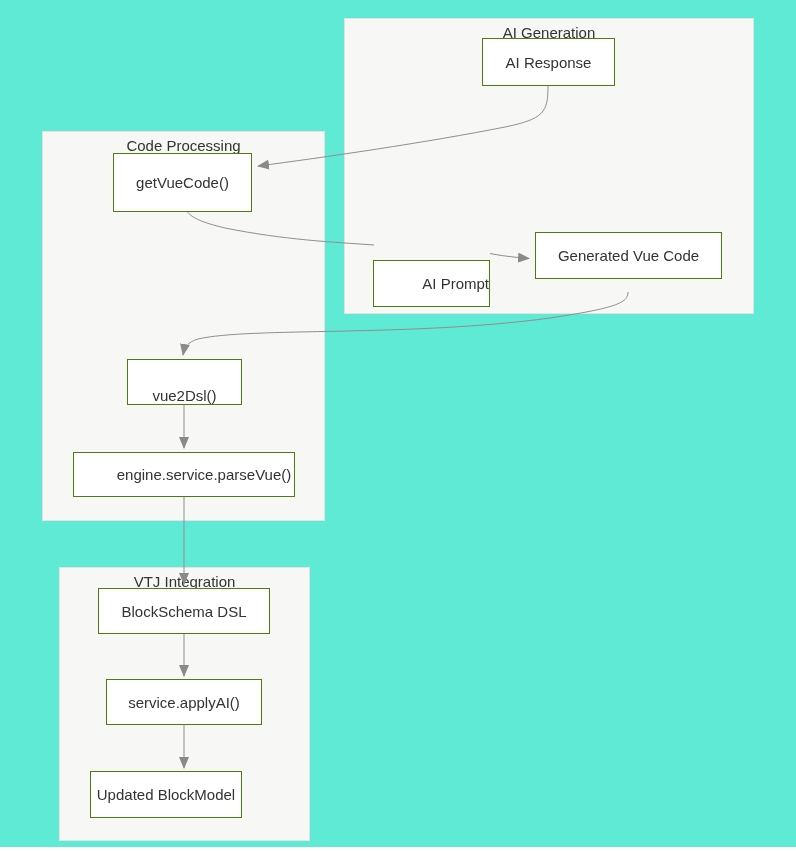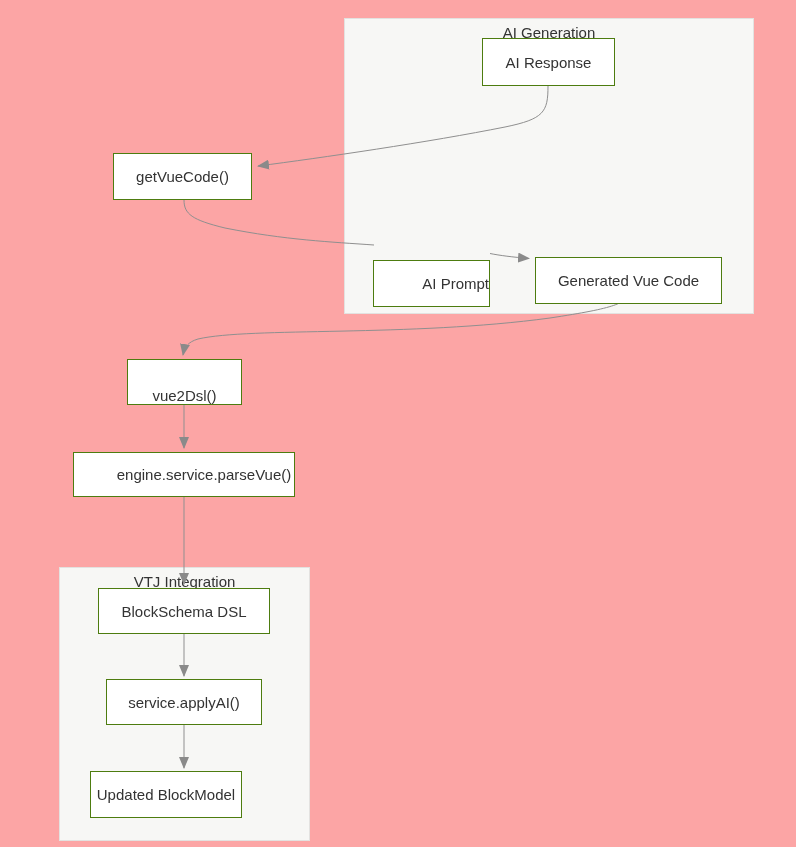--- a/index.html
+++ b/index.html
@@ -5,21 +5,21 @@
   html, body {
     margin: 0;
     padding: 0;
     background: #f0efec;
     font-family: "Liberation Sans", "DejaVu Sans", sans-serif;
   }
   .stage {
     position: relative;
     width: 796px;
     height: 853px;
-    background: #fca5a5;
+    background: #5eead4;
     overflow: hidden;
   }
   .subgraph {
     position: absolute;
     background: #f7f7f5;
     border: 1px solid #e3e2e0;
     box-sizing: border-box;
   }
   .sg-title {
     position: absolute;
@@ -65,20 +65,23 @@
 </style>
 </head>
 <body>
 
 <div class="stage">
 
   <div class="subgraph" style="left:344px; top:18px; width:410px; height:296px;">
     <div class="sg-title">AI Generation</div>
   </div>
 
+  <div class="subgraph" style="left:42px; top:131px; width:283px; height:390px;">
+    <div class="sg-title">Code Processing</div>
+  </div>
 
   <div class="subgraph" style="left:59px; top:567px; width:251px; height:274px;">
     <div class="sg-title">VTJ Integration</div>
   </div>
 
   <svg class="edges" width="796" height="853" viewBox="0 0 796 853">
     <defs>
       <marker id="arrow" viewBox="0 0 12 10" refX="11" refY="5" markerWidth="12" markerHeight="10" markerUnits="userSpaceOnUse" orient="auto-start-reverse">
         <path d="M0,0 L12,5 L0,10 z" fill="#8a8a8a"></path>
       </marker>
@@ -92,29 +95,29 @@
       <path d="M184,497 L184,584" marker-end="url(#arrow)"></path>
       <path d="M184,634 L184,676" marker-end="url(#arrow)"></path>
       <path d="M184,725 L184,768" marker-end="url(#arrow)"></path>
     </g>
   </svg>
 
   <div class="node" style="left:482px; top:38px; width:133px; height:48px;">
     <span>AI Response</span>
   </div>
 
-  <div class="node" style="left:113px; top:153px; width:139px; height:47px;">
+  <div class="node" style="left:113px; top:153px; width:139px; height:59px;">
     <span>getVueCode()</span>
   </div>
 
   <div class="node" style="left:373px; top:260px; width:117px; height:47px;justify-content:flex-end;">
     <span>AI Prompt</span>
   </div>
 
-  <div class="node" style="left:535px; top:257px; width:187px; height:47px;">
+  <div class="node" style="left:535px; top:232px; width:187px; height:47px;">
     <span>Generated Vue Code</span>
   </div>
 
   <div class="node" style="left:127px; top:359px; width:115px; height:46px;align-items:flex-end;">
     <span>vue2Dsl()</span>
   </div>
 
   <div class="node" style="left:73px; top:452px; width:222px; height:45px;padding-left:40px;">
     <span>engine.service.parseVue()</span>
   </div>

